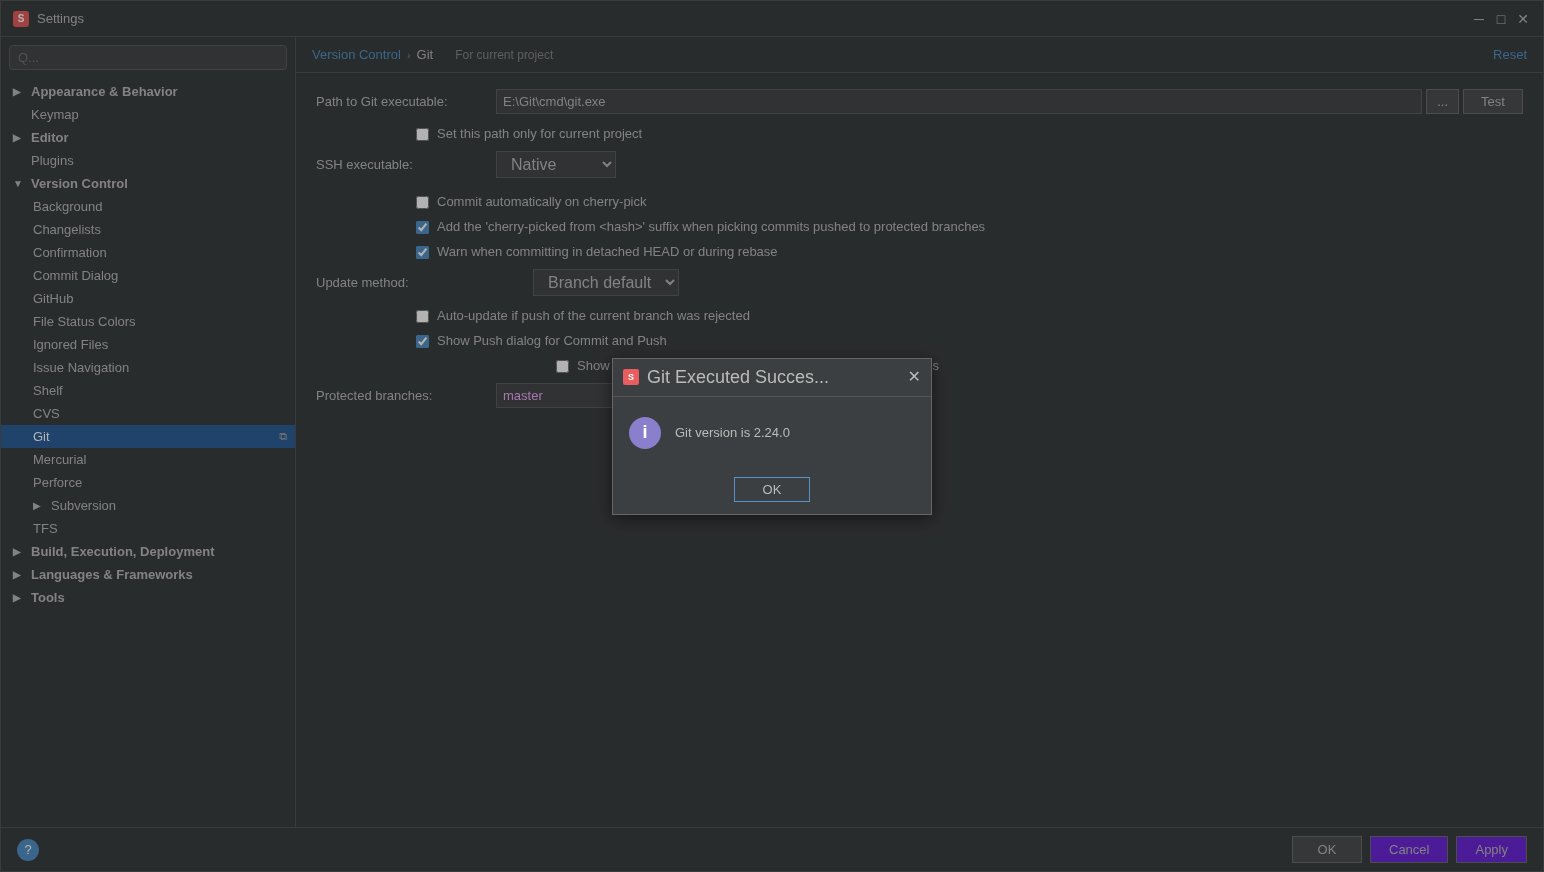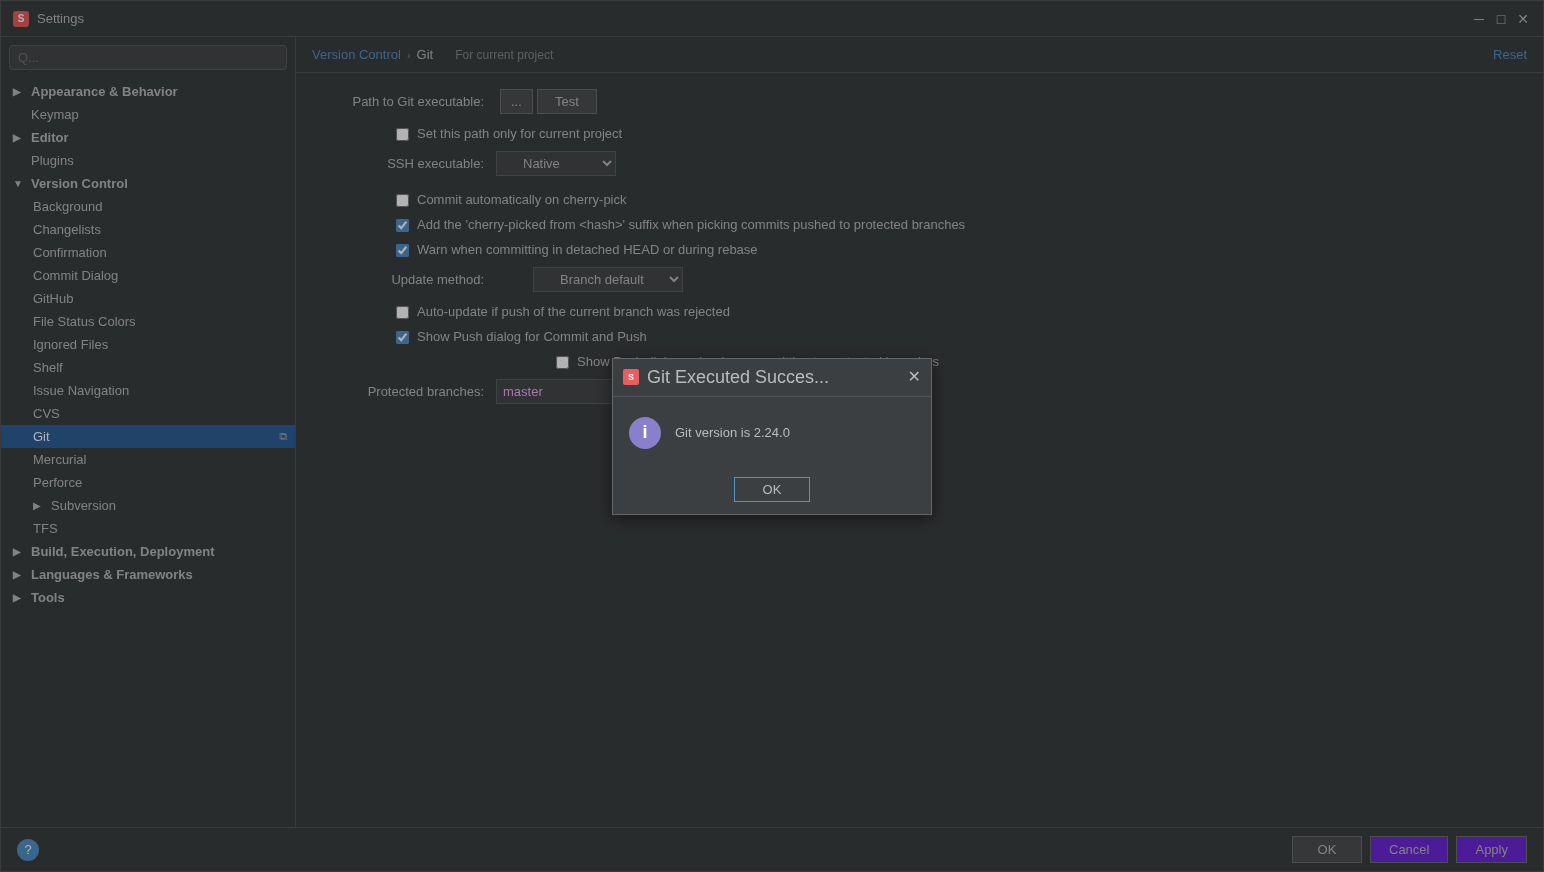--- a/index.html
+++ b/index.html
@@ -156,21 +156,20 @@
       overflow-y: auto;
       padding: 16px 20px;
     }
     .form-row {
       display: flex;
       align-items: center;
       margin-bottom: 12px;
     }
     .form-label {
       width: 180px;
-      text-align: right;
       padding-right: 12px;
       color: #bbbbbb;
       flex-shrink: 0;
     }
     .git-path-input {
       flex: 1;
       background: #45484a;
       border: 1px solid #5c5f61;
       color: #bbbbbb;
       padding: 4px 6px;
@@ -186,39 +185,39 @@
       cursor: pointer;
       margin-left: 4px;
     }
     .test-btn {
       min-width: 60px;
     }
     .checkbox-row {
       display: flex;
       align-items: flex-start;
       margin-bottom: 10px;
-      margin-left: 80px;
+      margin-left: 100px;
     }
     .checkbox-row input[type=checkbox] {
       margin-right: 8px;
       margin-top: 2px;
       cursor: pointer;
       accent-color: #5492c7;
     }
     .checkbox-row label {
       color: #bbbbbb;
       font-size: 13px;
       cursor: pointer;
     }
     .select-dropdown {
       background: #45484a;
       border: 1px solid #5c5f61;
       color: #bbbbbb;
-      padding: 3px 22px;
-      font-size: 13px;
+      padding: 3px 10px;
+      font-size: 16px;
       cursor: pointer;
       min-width: 120px;
       outline: none;
     }
     .underline-text {
       text-decoration: underline;
     }
     .protected-input {
       background: #45484a;
       border: 1px solid #5c5f61;
@@ -423,25 +422,25 @@
         </div>
         <div class="tree-item tree-child">
           <span>File Status Colors</span>
           <span class="copy-icon">⧉</span>
         </div>
         <div class="tree-item tree-child">
           <span>Ignored Files</span>
           <span class="copy-icon">⧉</span>
         </div>
         <div class="tree-item tree-child">
+          <span>Issue Navigation</span>
+          <span class="copy-icon">⧉</span>
+        </div>
+        <div class="tree-item tree-child">
           <span>Shelf</span>
-          <span class="copy-icon">⧉</span>
-        </div>
-        <div class="tree-item tree-child">
-          <span>Issue Navigation</span>
           <span class="copy-icon">⧉</span>
         </div>
         <div class="tree-item tree-child">
           <span>CVS</span>
           <span class="copy-icon">⧉</span>
         </div>
         <div class="tree-item tree-child selected">
           <span>Git</span>
           <span class="copy-icon">⧉</span>
         </div>
@@ -493,20 +492,21 @@
         </div>
         <div class="panel-header-right">
           <button class="reset-btn">Reset</button>
         </div>
       </div>
 
       <div class="panel-body">
 
         <div class="form-row">
           <span class="form-label">Path to Git executable:</span>
+          <input class="git-path-input" type="text" value="E:\Git\cmd\git.exe" style="">
           <button class="browse-btn">...</button>
           <button class="test-btn">Test</button>
         </div>
 
         <div class="checkbox-row">
           <input type="checkbox" id="set-path" style="">
           <label for="set-path">Set this path only for current project</label>
         </div>
 
         <div class="form-row" style="margin-bottom:16px;">

